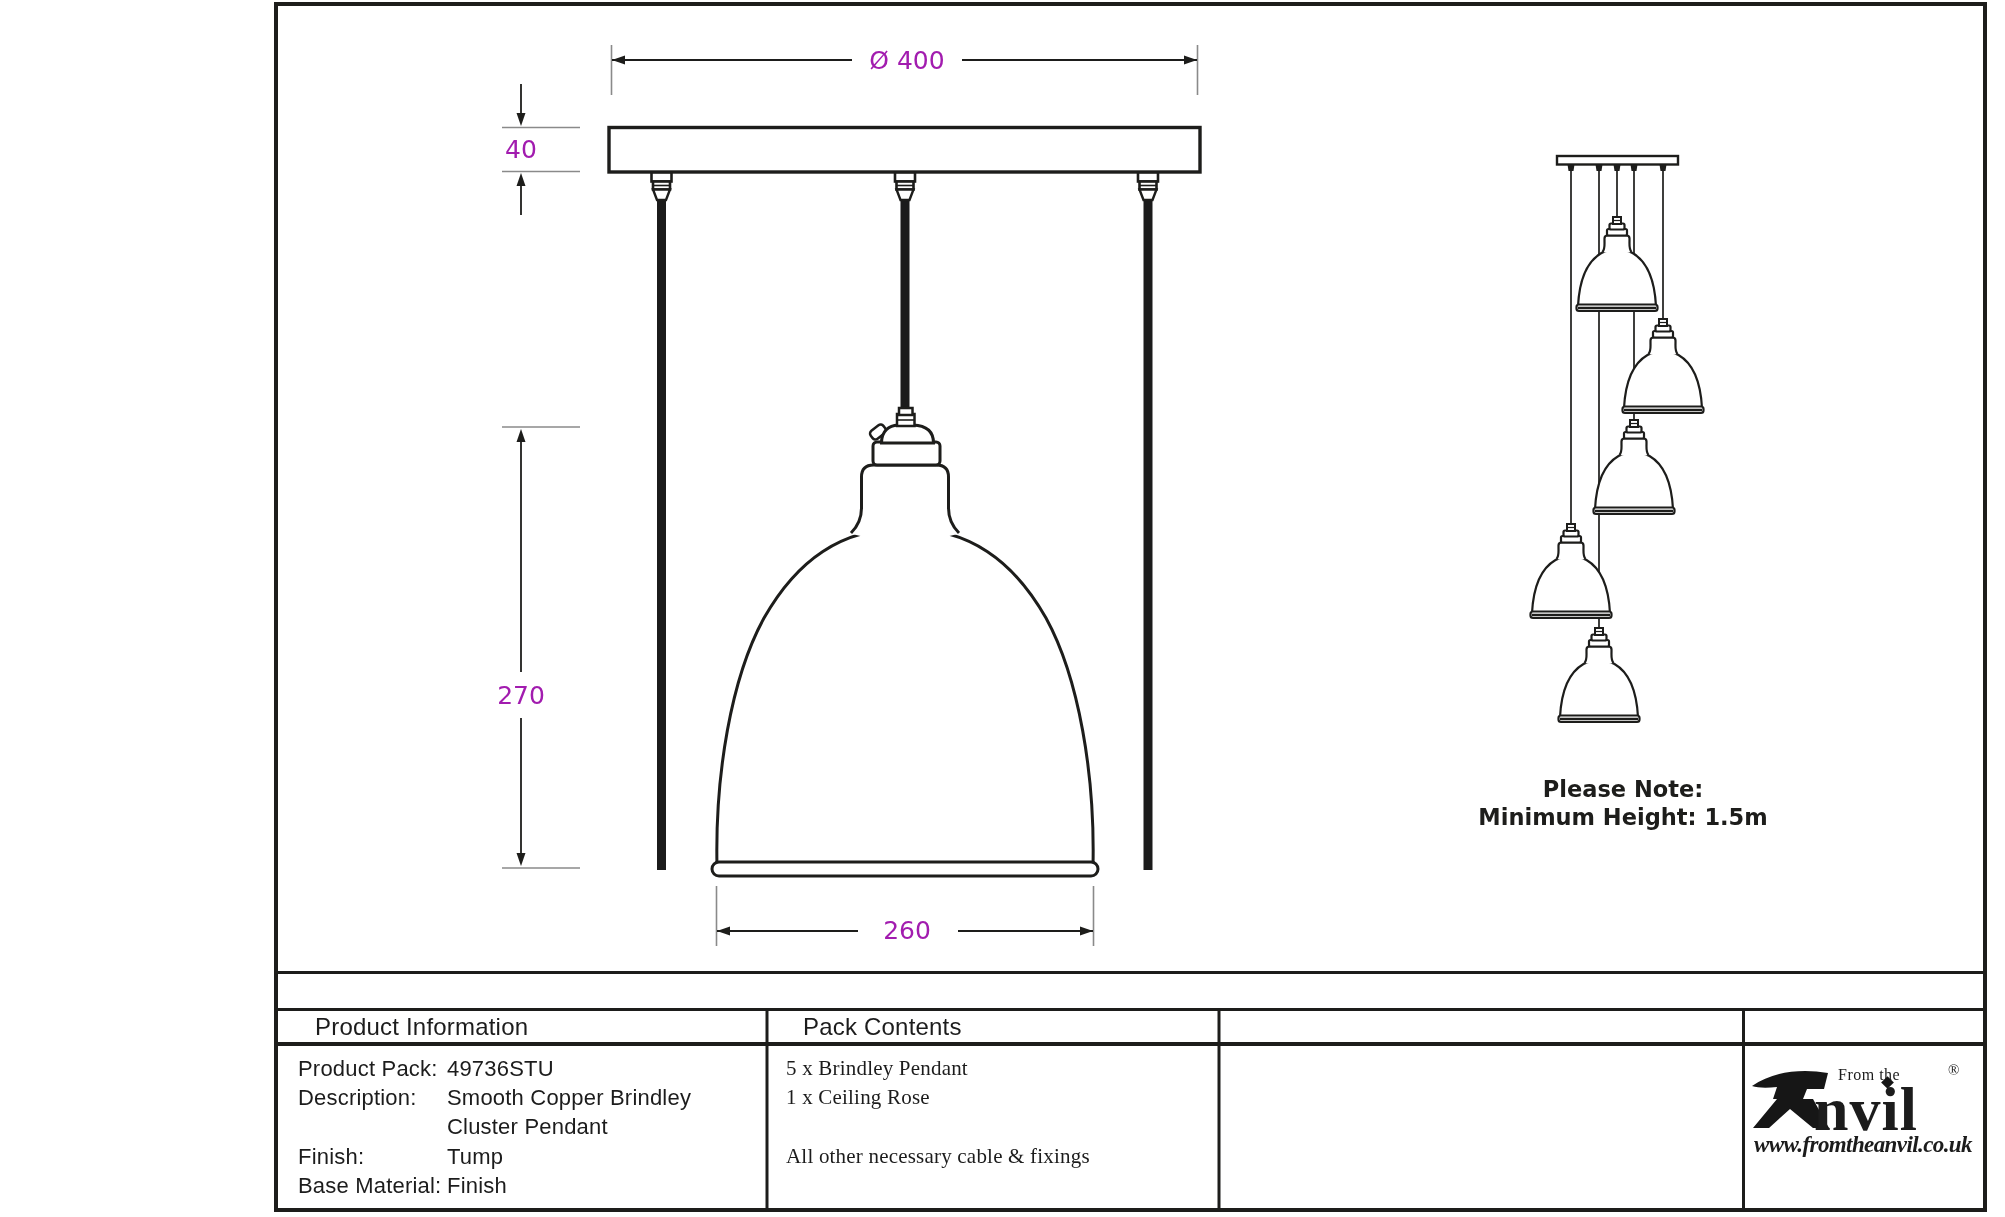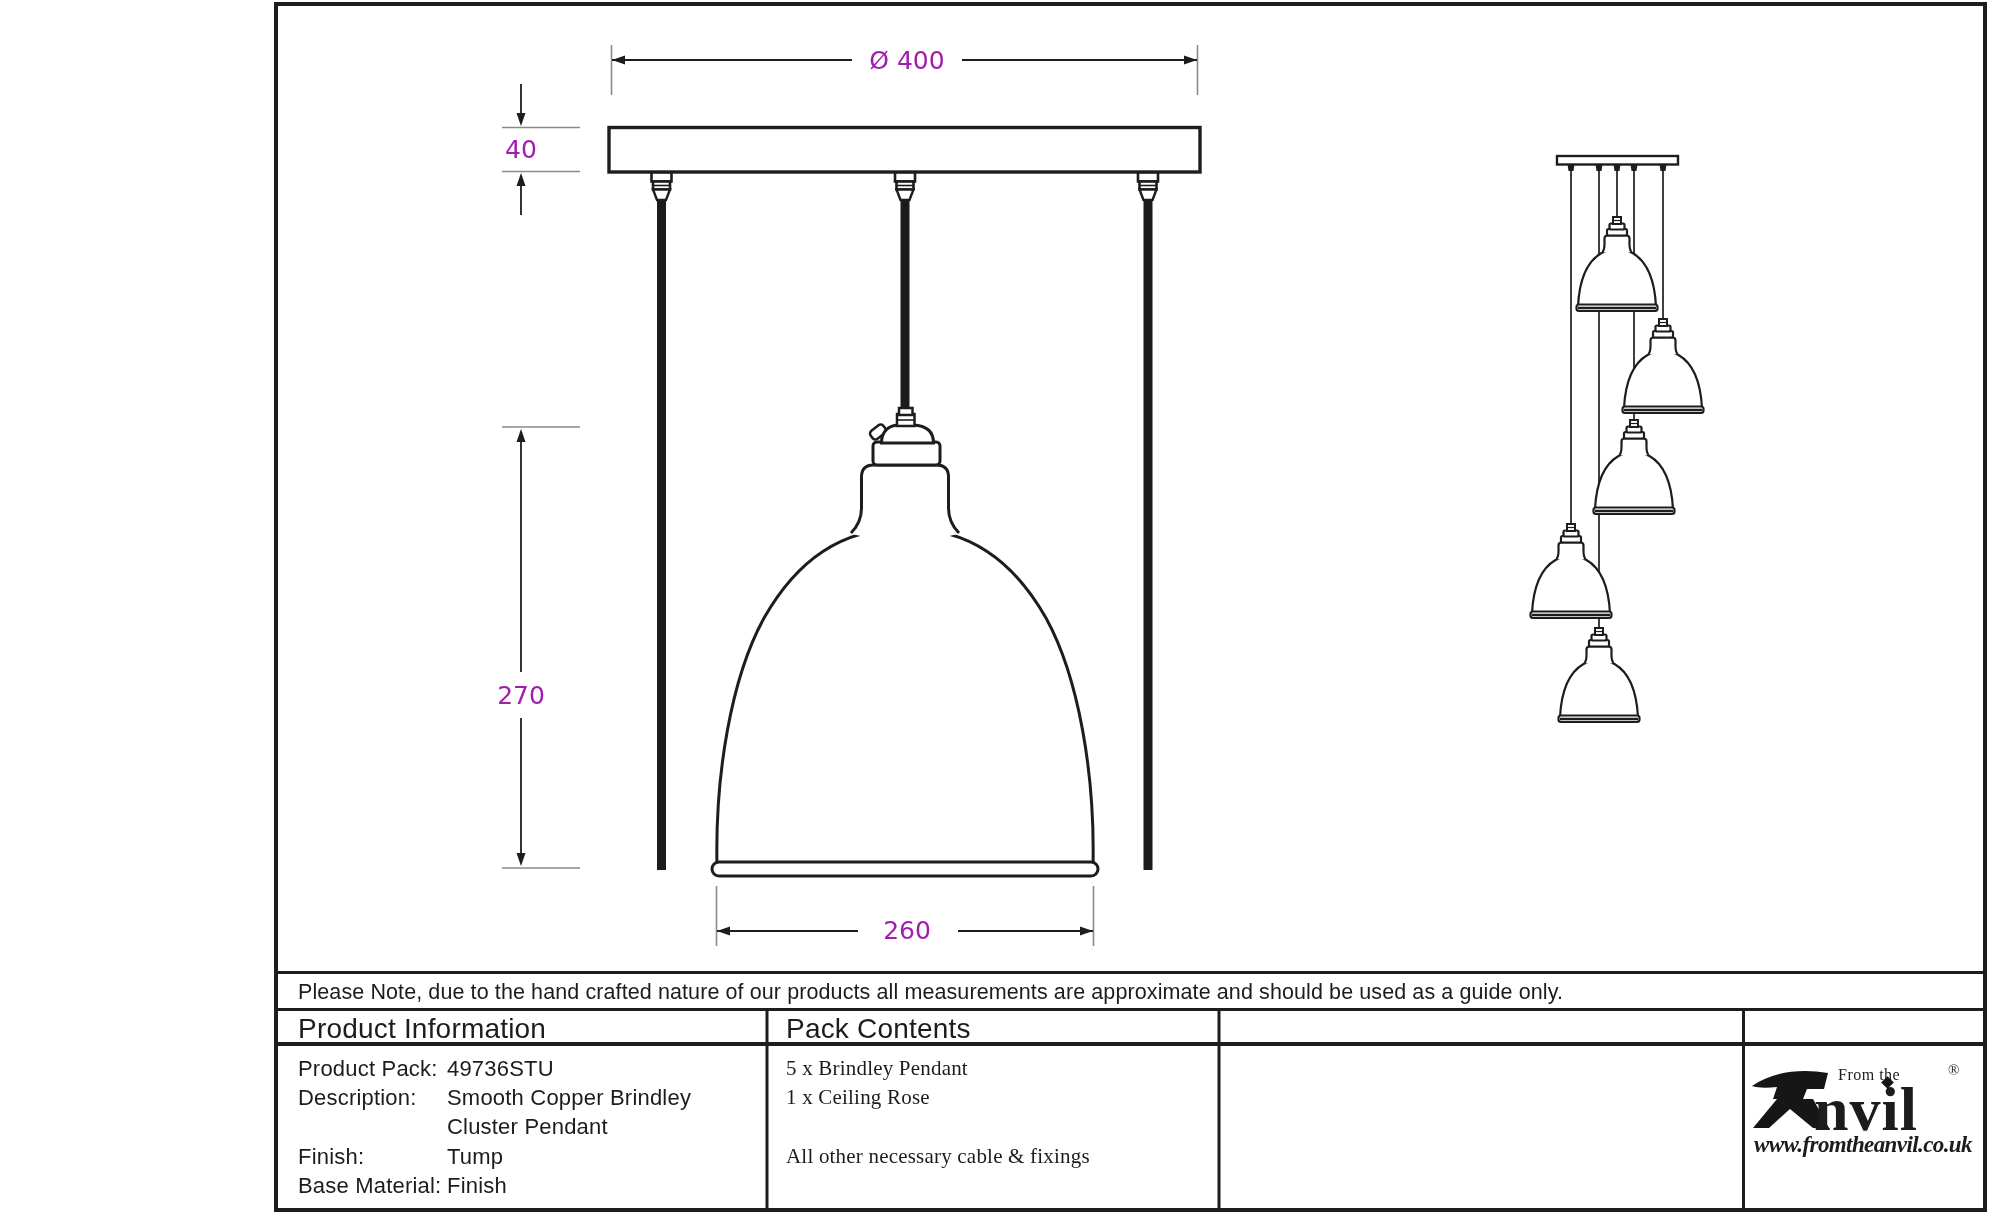--- a/index.html
+++ b/index.html
@@ -4,21 +4,21 @@
 <style>
   html,body{margin:0;padding:0;background:#ffffff;}
   #canvas{position:relative;width:2005px;height:1217px;background:#ffffff;overflow:hidden;
           font-family:"Liberation Sans",sans-serif;color:#1c1c1c;}
   #linework{position:absolute;left:0;top:0;z-index:1;}
   .txt{position:absolute;z-index:2;white-space:nowrap;}
   .dim{font-size:25px;font-family:"DejaVu Sans",sans-serif;color:#a21caf;transform:translate(-50%,-50%);}
   .heightnote{font-size:22.5px;font-weight:600;line-height:27.5px;text-align:center;transform:translateX(-50%);
               font-family:"DejaVu Sans",sans-serif;color:#1d1d1b;}
   .disclaimer{font-size:21.5px;letter-spacing:.1px;}
-  .colhead{font-size:28px;letter-spacing:.2px;}
+  .colhead{font-size:24px;letter-spacing:.2px;margin-left:17px;}
   .trow{font-size:22px;letter-spacing:.2px;height:29.2px;}
   .trow .lbl{display:inline-block;width:149px;}
   .packrow{font-size:21px;letter-spacing:.2px;font-family:Liberation Serif, serif;}
   .brand-prefix{font-family:"Liberation Serif",serif;font-size:16px;letter-spacing:.5px;}
   .brand-name{font-family:"Liberation Serif",serif;font-size:62px;font-weight:600;line-height:1;letter-spacing:1px;}
   .regmark{font-family:"Liberation Serif",serif;font-size:15px;}
   .website{font-family:"Liberation Serif",serif;font-style:italic;font-weight:700;font-size:23px;letter-spacing:-.6px;}
   .diamond{position:absolute;width:9px;height:9px;background:#161616;transform:rotate(45deg);z-index:3;}
 </style>
 </head>
@@ -161,22 +161,25 @@
   <g transform="translate(1750,1066)">
     <path fill="#161616" d="M 2 20 C 22 6, 50 2, 78 7 L 74 23 L 57 23 L 53 33 L 63 33 L 79 62 L 63 62 L 40 43 L 19 62 L 3 62 L 27 33 L 23 33 L 27 21 C 17 22, 8 22, 2 20 Z"></path>
   </g>
 </svg>
 
 <div class="txt dim" style="left:907px;top:60px;">Ø 400</div>
 <div class="txt dim" style="left:521px;top:149px;">40</div>
 <div class="txt dim" style="left:521px;top:695px;">270</div>
 <div class="txt dim" style="left:907px;top:930px;">260</div>
 
-
-<div class="txt disclaimer" style="left:298px;top:980px;">Please Note, due to the hand crafted nature of our products all measurements are approximate and should be used as a guide only.</div>
+<div class="txt heightnote" style="left:1623px;top:776px;">
+  <div>Please Note:</div>
+  <div>Minimum Height: 1.5m</div>
+</div>
+
 
 <div class="txt colhead" style="left:298px;top:1013px;">Product Information</div>
 <div class="txt colhead" style="left:786px;top:1013px;">Pack Contents</div>
 
 <div class="txt trow" style="left:298px;top:1056px;">
   <span class="lbl">Product Pack:</span><span>49736STU</span>
 </div>
 <div class="txt trow" style="left:298px;top:1085.2px;">
   <span class="lbl">Description:</span><span>Smooth Copper Brindley</span>
 </div>

